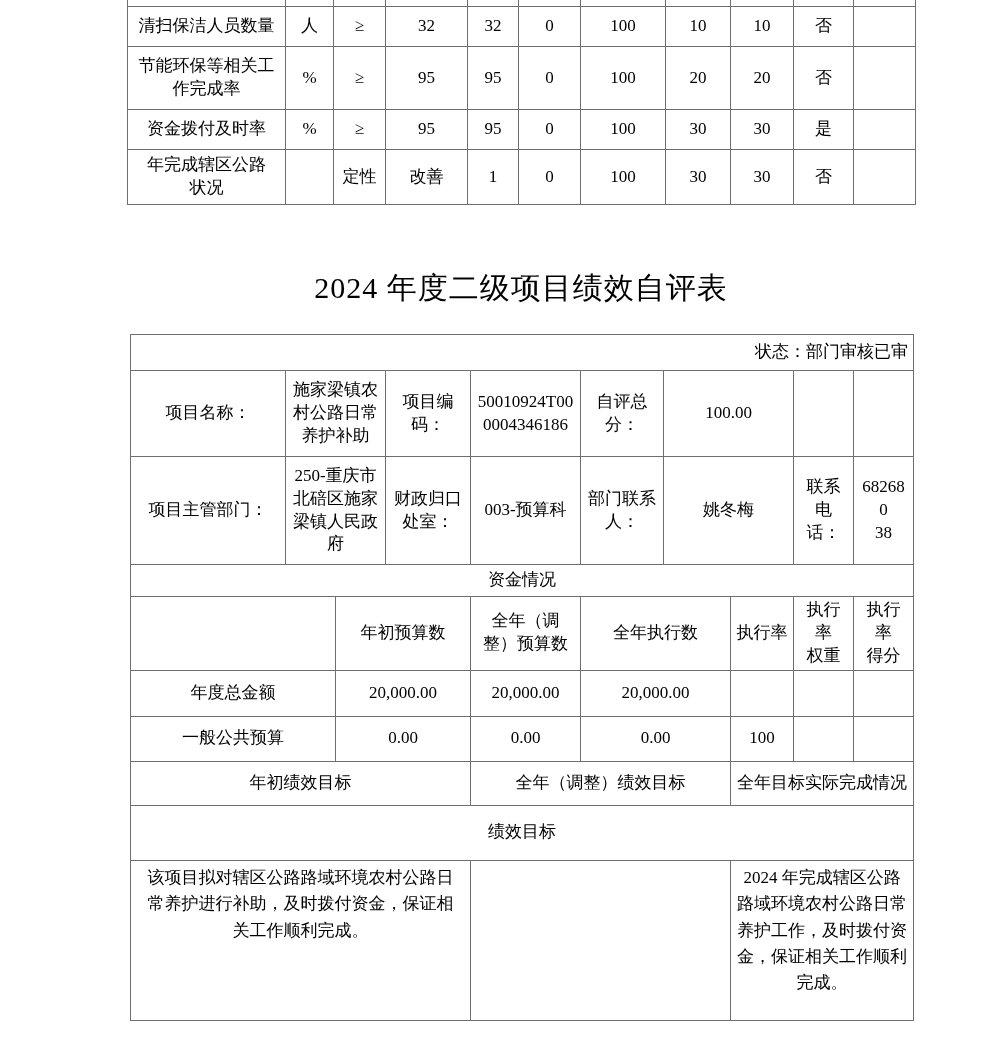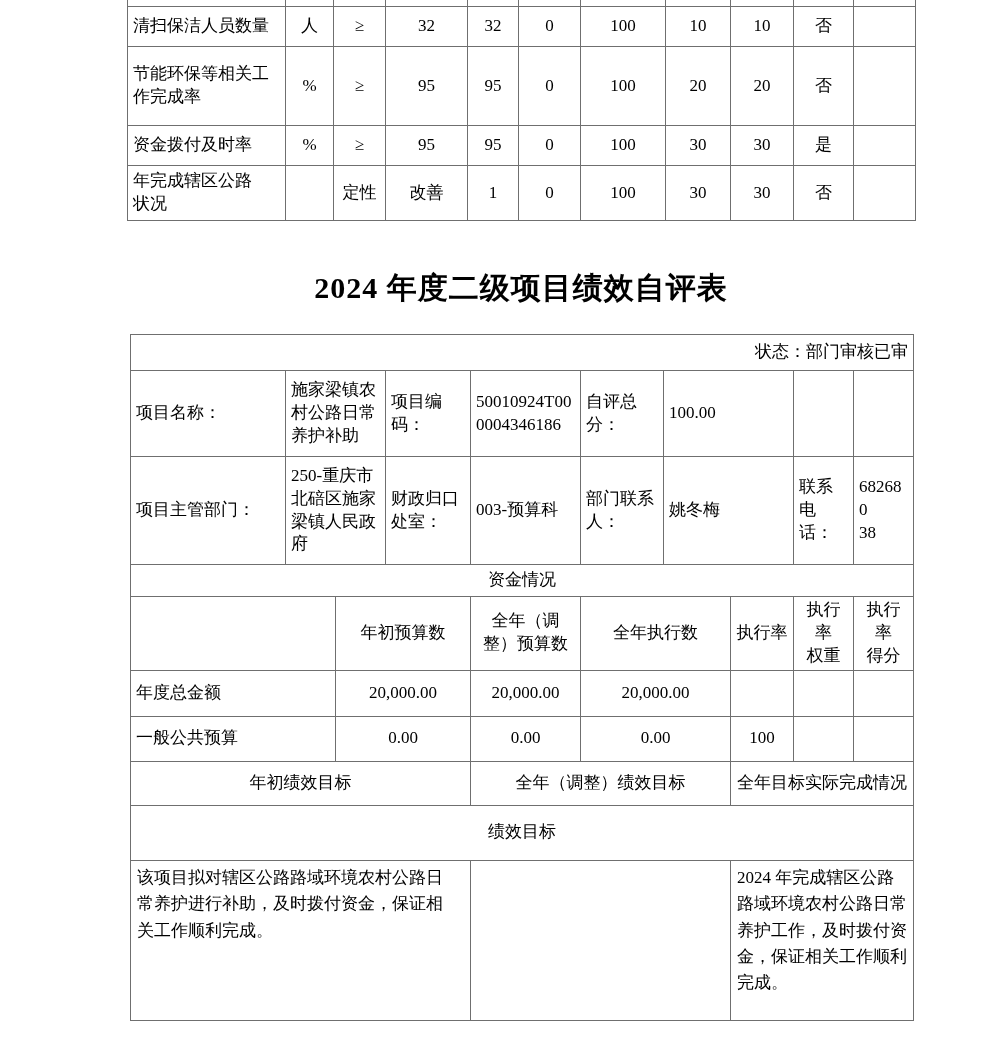--- a/index.html
+++ b/index.html
@@ -25,30 +25,30 @@
     border: 1px solid #6f6f6f;
     padding: 2px 5px;
     font-size: 17px;
     line-height: 1.35;
     vertical-align: middle;
     white-space: pre-line;
     overflow: hidden;
     word-break: break-word;
   }
   td.c { text-align: center; }
-  td.l { text-align: left; }
+  td.l { text-align: center; }
   td.r { text-align: right; padding-left: 39px; }
   td.top { vertical-align: top; }
   #indicator-table { left: 127px; top: -4px; width: 788px; }
   #doc-title {
     position: absolute;
     left: 127px; top: 268px; width: 788px;
     text-align: center;
     font-size: 30px;
-    font-weight: 700;
+    font-weight: 400;
     letter-spacing: 1px;
   }
   #self-eval-table { left: 130px; top: 334px; width: 783px; }
   .goal-text {
     line-height: 1.55;
     padding: 4px 6px;
   }
 </style>
 </head>
 <body>
@@ -89,21 +89,21 @@
       <td class="c">≥</td>
       <td class="c">32</td>
       <td class="c">32</td>
       <td class="c">0</td>
       <td class="c">100</td>
       <td class="c">10</td>
       <td class="c">10</td>
       <td class="c">否</td>
       <td class="c"></td>
     </tr>
-    <tr style="height:79px">
+    <tr style="height:63px">
       <td class="l">节能环保等相关工
 作完成率</td>
       <td class="c">%</td>
       <td class="c">≥</td>
       <td class="c">95</td>
       <td class="c">95</td>
       <td class="c">0</td>
       <td class="c">100</td>
       <td class="c">20</td>
       <td class="c">20</td>

